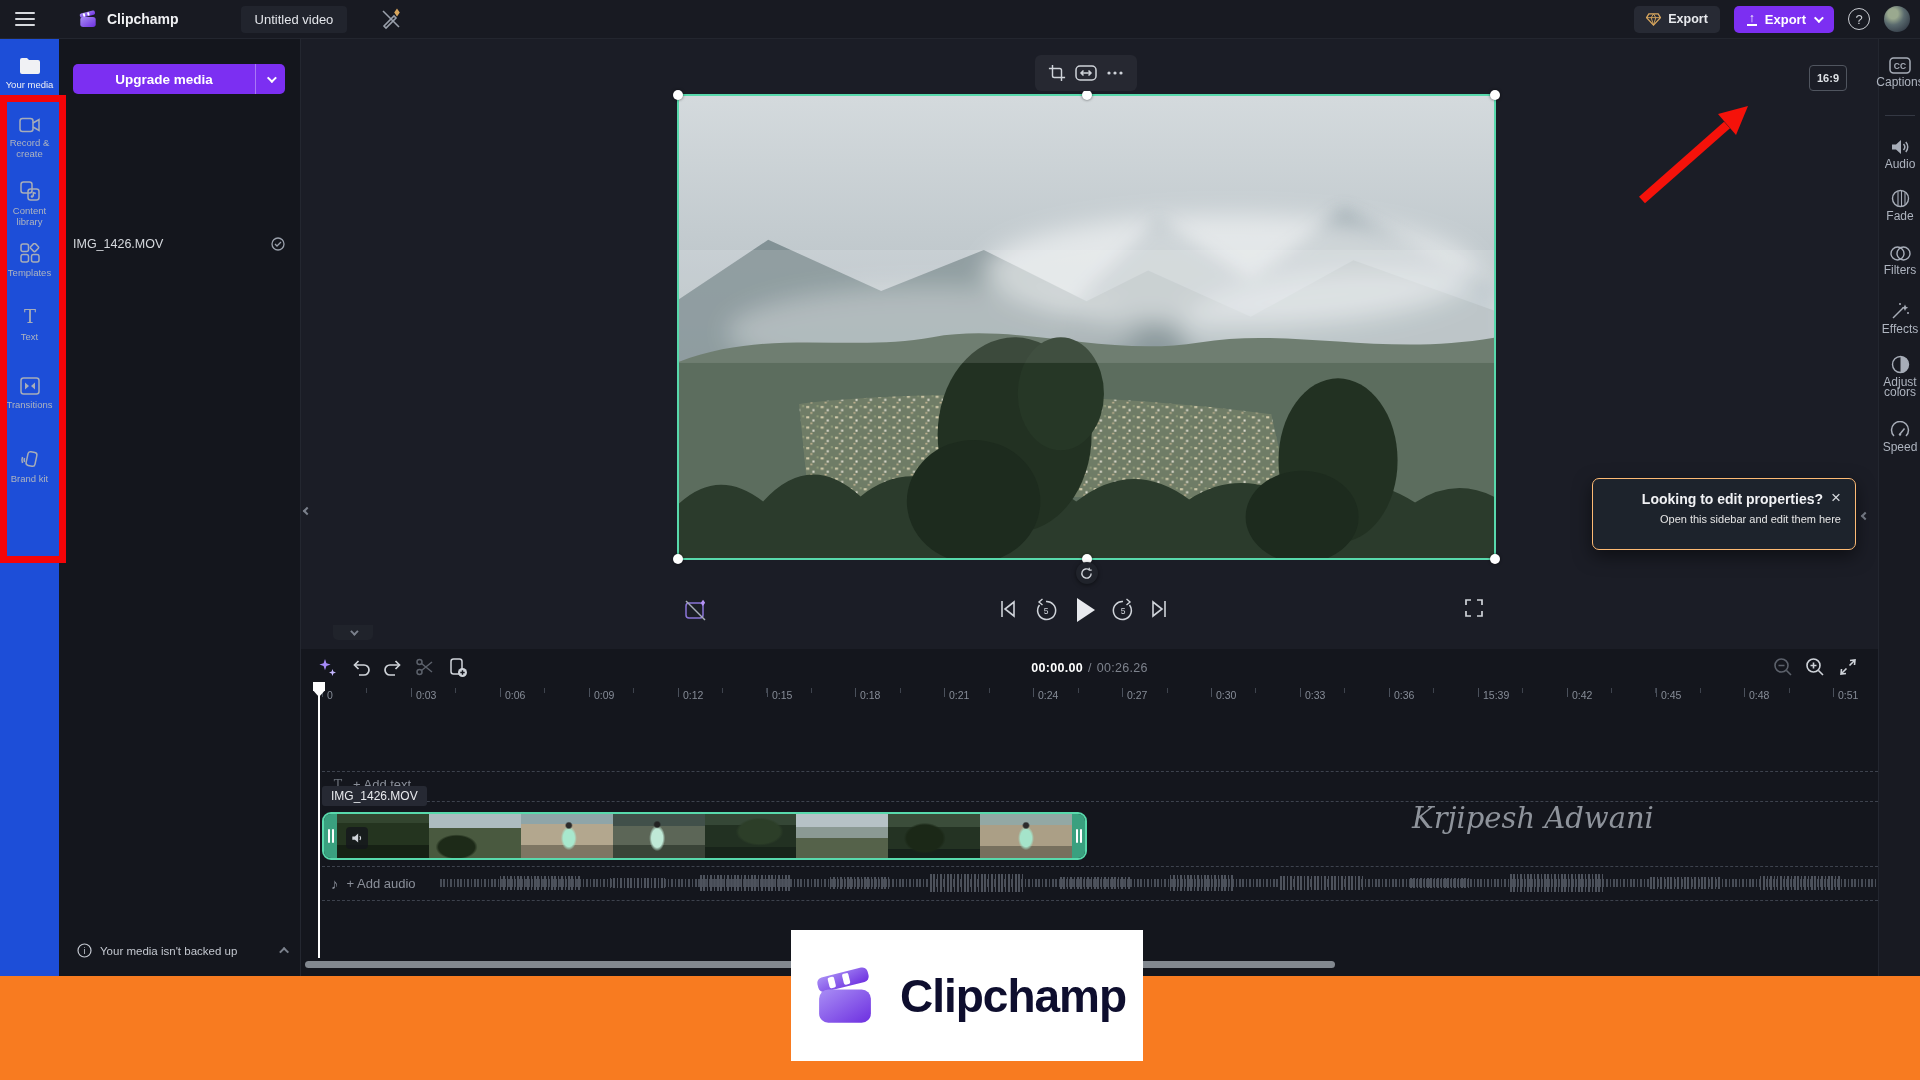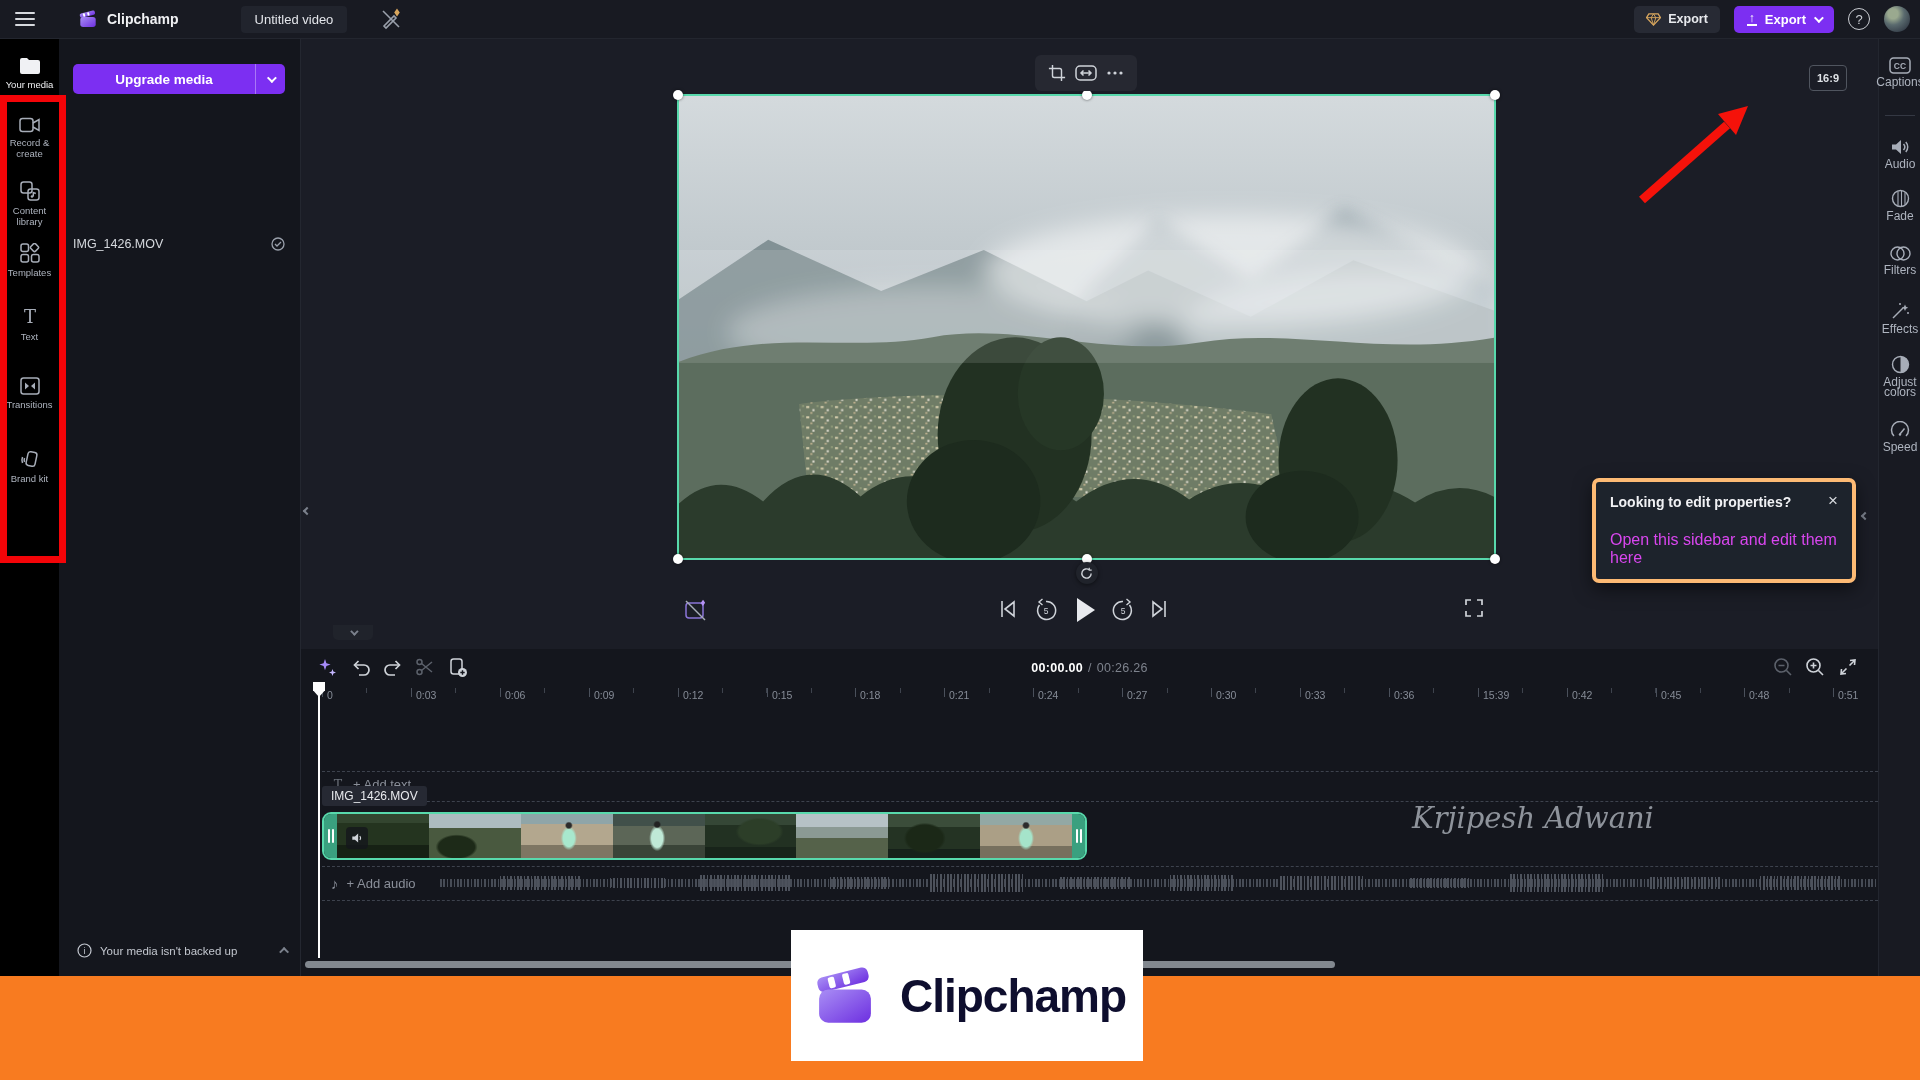--- a/index.html
+++ b/index.html
@@ -28,21 +28,21 @@
   .avatar { width:26px; height:26px; border-radius:50%;
     background:radial-gradient(circle at 35% 30%, #9aa98f 0 20%, #5a6a6e 45%, #2c3340 90%); }
 
   .chev { display:inline-block; width:7px; height:7px; border-right:2px solid #cfd3d9; border-bottom:2px solid #cfd3d9; }
   .chev.down { transform:rotate(45deg) translateY(-2px); }
   .chev.up   { transform:rotate(-135deg) translateY(-2px); }
   .chev.left { transform:rotate(135deg); }
   .chev.dim  { border-color:#7b818c; }
 
   
-  #left-rail { position:absolute; left:0; top:39px; width:59px; height:937px; background:#000000; z-index:10; }
+  #left-rail { position:absolute; left:0; top:39px; width:59px; height:937px; background:#1d4ed8; z-index:10; }
   .rail-item { position:absolute; left:0; width:59px; display:flex; flex-direction:column; align-items:center; gap:4px; cursor:pointer; }
   .rail-item .lbl { font-size:9.5px; color:#aeb4bf; text-align:center; line-height:11px; width:59px; overflow:hidden; }
   .rail-item.active .lbl { color:#f0f1f4; }
   #red-box { position:absolute; left:0px; top:95px; width:66px; height:468px;
     border:7px solid #f40408; z-index:40; pointer-events:none; }
 
   
   #media-panel { position:absolute; left:59px; top:39px; width:242px; height:937px;
     background:#14161d; border-right:1px solid #242730; z-index:9; }
   .btn-import { position:absolute; left:14px; top:25px; width:212px; height:30px; background:#7c2ff2;
@@ -77,25 +77,25 @@
   .ratio-badge { position:absolute; left:1508px; top:26px; width:38px; height:26px; border:1px solid #50555f;
     border-radius:4px; display:flex; align-items:center; justify-content:center; font-size:11px;
     font-weight:700; color:#dfe2e6; }
   .pb-row { position:absolute; left:0; top:549px; width:1577px; height:44px; }
   .pb-ic { position:absolute; top:10px; cursor:pointer; }
   .collapse-tab { position:absolute; left:32px; top:586px; width:40px; height:15px; background:#20232b;
     border-radius:0 0 5px 5px; display:flex; align-items:center; justify-content:center; }
 
   
   .tooltip { position:absolute; left:1291px; top:439px; width:264px; min-height:72px; background:#1d232c;
-    border:4px solid #fdba74; border-radius:7px; padding:12px 14px; box-shadow:0 6px 18px rgba(0,0,0,.5); z-index:20;}
+    border:1px solid #fdba74; border-radius:7px; padding:12px 14px; box-shadow:0 6px 18px rgba(0,0,0,.5); z-index:20;text-align:right;}
   .tooltip .t-row { display:flex; align-items:flex-start; }
   .tooltip .t-title { font-size:14px; font-weight:700; color:#f0f1f4; flex:1; }
   .tooltip .t-close { font-size:17px; color:#d6d9de; line-height:14px; cursor:pointer; margin-left:8px; }
-  .tooltip .t-body { font-size:16px; color:#d946ef; margin-top:21px; }
+  .tooltip .t-body { font-size:11px; color:#e5e5e5; margin-top:6px; }
   .rail-collapse-r { position:absolute; left:1561px; top:466px; }
 
   
   #right-rail { position:absolute; left:1878px; top:39px; width:42px; height:937px; background:#181a22;
     border-left:1px solid #23262f; z-index:10; }
   .rr-item { position:absolute; left:0; width:42px; display:flex; flex-direction:column; align-items:center; gap:3px; cursor:pointer; }
   .rr-item .lbl { font-size:12px; color:#aeb4bf; text-align:center; line-height:10px; }
   .rr-div { position:absolute; left:6px; top:76px; width:30px; height:1px; background:#343843; }
 
   

